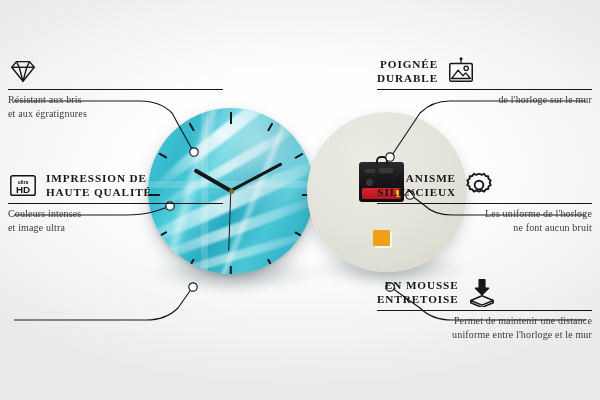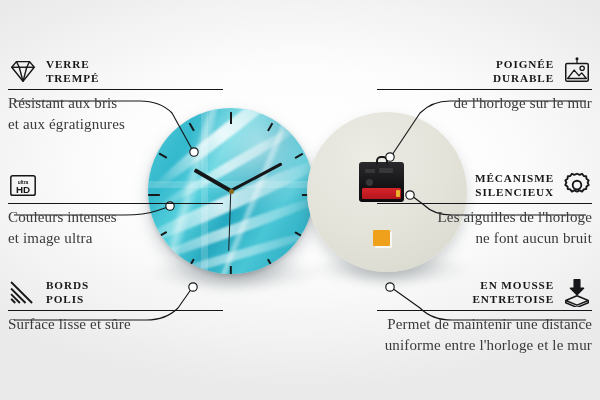--- a/index.html
+++ b/index.html
@@ -11,37 +11,37 @@
     position:relative;
   }
   #stage { position:absolute; inset:0; }
 
   
   .feat { position:absolute; width:215px; }
   .feat.left  { left:8px;  text-align:left; }
   .feat.right { right:8px; text-align:right; }
 
   .feat-head { display:flex; align-items:center; gap:8px; }
-  .feat.right .feat-head { flex-direction:row-reverse; }
+  .feat.right .feat-head { flex-direction:row-reverse;justify-content:flex-end; }
 
   .feat-icon { width:30px; height:30px; flex:0 0 30px; display:block; }
 
   .feat-title {
     font-family:"Liberation Serif", serif;
     font-weight:700;
     font-size:11.2px;
     letter-spacing:.9px;
     line-height:1.28;
     color:#17171a;
   }
   .feat-rule {
     height:1.1px; background:#16161a; margin:2.5px 0 3px 0; width:100%;
   }
   .feat-sub {
-    font-size:15px; line-height:1.42; color:#3a3a3d; letter-spacing:.15px;
+    font-size:10px; line-height:1.42; color:#3a3a3d; letter-spacing:.15px;
   }
 
   
   .p-top    { top:56px; }
   .p-mid    { top:170px; }
   .p-bot    { top:277px; }
 
   
   #wires { position:absolute; inset:0; pointer-events:none; }
 
@@ -192,61 +192,43 @@
 
   <div class="feat left p-top">
     <div class="feat-head">
       <svg class="feat-icon" viewBox="0 0 32 32">
         <g fill="none" stroke="#17171a" stroke-width="1.5" stroke-linejoin="round">
           <path d="M4 12 L16 27 L28 12 L23 6 L9 6 Z"></path>
           <path d="M4 12 H28"></path>
             <path d="M9 6 L12 12 L16 27 L20 12 L23 6"></path>
         </g>
       </svg>
-      <div>
-        <div class="feat-title">VERRE</div>
-        <div class="feat-title">TREMPÉ</div>
-      </div>
     </div>
     <div class="feat-rule"></div>
     <div class="feat-sub">Résistant aux bris</div>
     <div class="feat-sub">et aux égratignures</div>
   </div>
 
   <div class="feat left p-mid">
     <div class="feat-head">
       <svg class="feat-icon" viewBox="0 0 32 32">
         <rect x="3" y="6" width="26" height="21" rx="2" fill="none" stroke="#17171a" stroke-width="1.6"></rect>
         <text x="16" y="14.5" font-family="Liberation Sans, sans-serif" font-size="5.2" font-weight="700" text-anchor="middle" fill="#17171a">ultra</text>
         <text x="16" y="24" font-family="Liberation Sans, sans-serif" font-size="10.5" font-weight="700" text-anchor="middle" fill="#17171a">HD</text>
       </svg>
+      <div>
+        <div class="feat-title">IMPRESSION DE</div>
+        <div class="feat-title">HAUTE QUALITÉ</div>
+      </div>
     </div>
     <div class="feat-rule"></div>
     <div class="feat-sub">Couleurs intenses</div>
     <div class="feat-sub">et image ultra</div>
   </div>
 
-  <div class="feat left p-bot">
-    <div class="feat-head">
-      <svg class="feat-icon" viewBox="0 0 32 32">
-        <g stroke="#17171a" stroke-width="2" stroke-linecap="square">
-          <path d="M4 6 L25 27"></path>
-            <path d="M4 13 L18 27"></path>
-            <path d="M4 19 L12 27"></path>
-            <path d="M4 24 L7 27"></path>
-        </g>
-      </svg>
-      <div>
-        <div class="feat-title">BORDS</div>
-        <div class="feat-title">POLIS</div>
-      </div>
-    </div>
-    <div class="feat-rule"></div>
-    <div class="feat-sub">Surface lisse et sûre</div>
-  </div>
 
   <div class="feat right p-top">
     <div class="feat-head">
       <svg class="feat-icon" viewBox="0 0 32 32">
         <path d="M16 3 L16 8" stroke="#17171a" stroke-width="1.3"></path>
         <circle cx="16" cy="3" r="1.6" fill="#17171a"></circle>
         <rect x="4" y="8" width="24" height="19" rx="1.5" fill="none" stroke="#17171a" stroke-width="1.6"></rect>
         <path d="M6 24 L13 15 L18 21 L21 18 L26 24 Z" fill="none" stroke="#17171a" stroke-width="1.4" stroke-linejoin="round"></path>
         <circle cx="21.5" cy="13" r="2.3" fill="none" stroke="#17171a" stroke-width="1.4"></circle>
       </svg>
@@ -266,21 +248,21 @@
           <path d="M16 4 l3 1.2 2.4-1.2 1.8 2.4 2.6 .3 .3 2.6 2.4 1.8 -1.2 2.4 1.2 2.4 -2.4 1.8 -.3 2.6 -2.6 .3 -1.8 2.4 -2.4-1.2 -3 1.2 -3-1.2 -2.4 1.2 -1.8-2.4 -2.6-.3 -.3-2.6 -2.4-1.8 1.2-2.4 -1.2-2.4 2.4-1.8 .3-2.6 2.6-.3 1.8-2.4 2.4 1.2 Z"></path>
           <circle cx="16" cy="16" r="4.6"></circle>
         </g>
       </svg>
       <div>
         <div class="feat-title">MÉCANISME</div>
         <div class="feat-title">SILENCIEUX</div>
       </div>
     </div>
     <div class="feat-rule"></div>
-    <div class="feat-sub">Les aiguilles de l'horloge</div>
+    <div class="feat-sub">Les uniforme de l'horloge</div>
     <div class="feat-sub">ne font aucun bruit</div>
   </div>
 
   <div class="feat right p-bot">
     <div class="feat-head">
       <svg class="feat-icon" viewBox="0 0 32 32">
         <g fill="none" stroke="#17171a" stroke-width="1.6" stroke-linejoin="round">
           <path d="M13 3 h6 v9 h4 l-7 7 -7 -7 h4 Z" fill="#17171a"></path>
           <path d="M16 20 L28 25 L16 30 L4 25 Z"></path>
           <path d="M4 25 v2.5 L16 32.5 L28 27.5 V25"></path>

